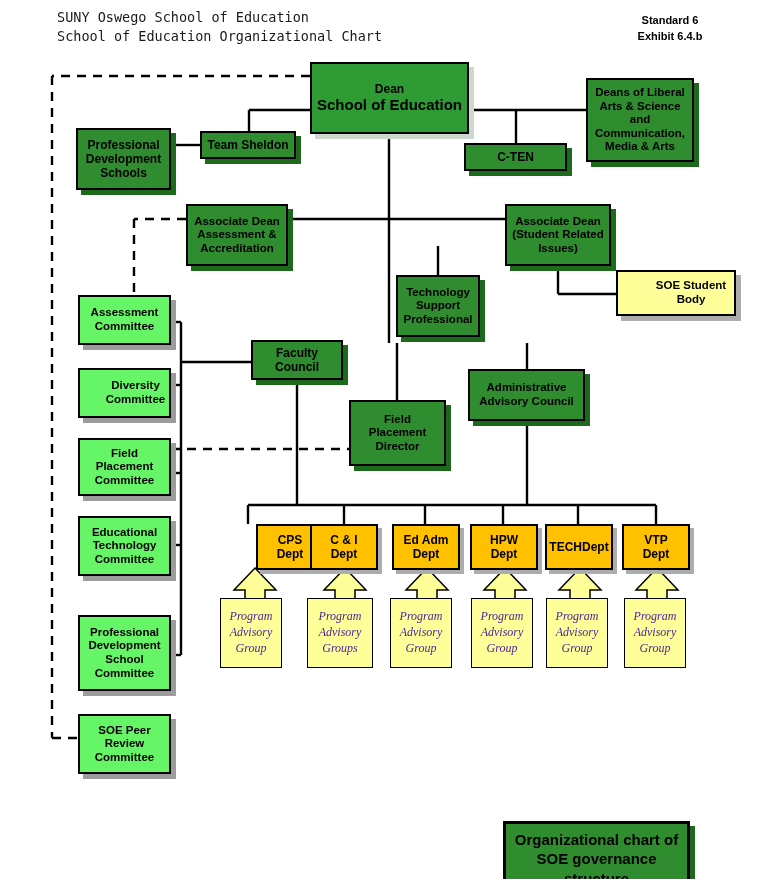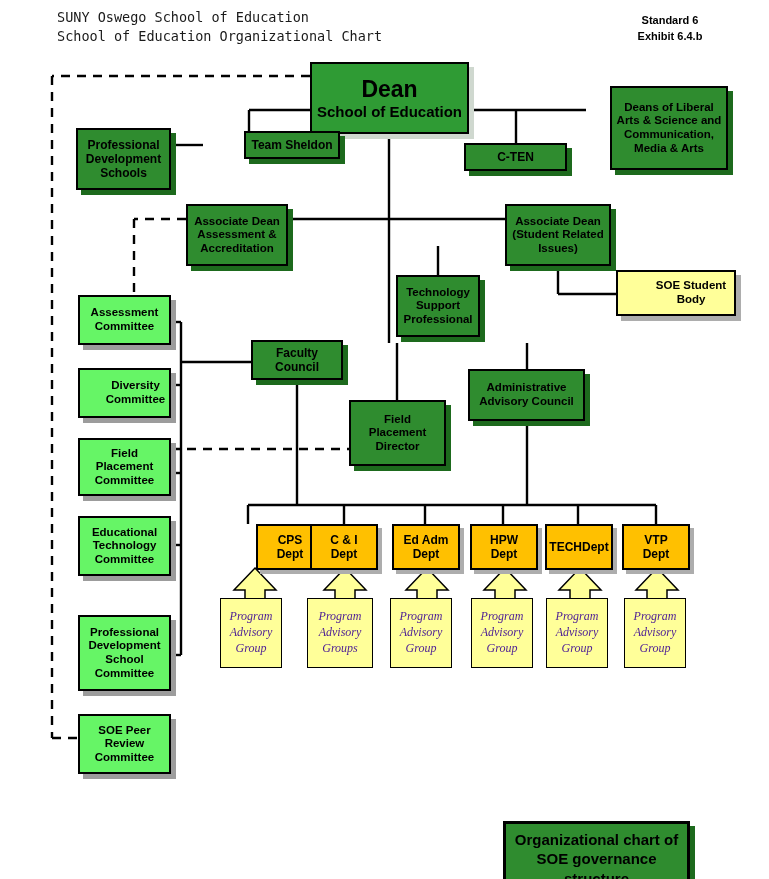--- a/index.html
+++ b/index.html
@@ -53,21 +53,21 @@
   .node span{display:block;width:100%;}
 
   
   .green-dark{background:#2f8c2f;box-shadow:5px 5px 0 0 #1d6a1d;}
   .green-dean{background:#2f9b34;box-shadow:5px 5px 0 0 #cfd8cf;}
   .green-bright{background:#66f566;box-shadow:5px 5px 0 0 #9c9c9c;}
   .yellow{background:#ffff99;box-shadow:5px 5px 0 0 #adadad;}
   .orange{background:#ffc000;box-shadow:4px 4px 0 0 #adadad;}
   .fs12{font-size:12px;}
   .fs11{font-size:11.5px;}
-  .dean-t1{font-size:23px;}
+  .dean-t1{font-size:12px;}
   .dean-t2{font-size:15px;}
 
   
   .pag{
     position:absolute;
     box-sizing:border-box;
     border:1.5px solid #000;
     background:#ffff99;
     font-family:"Liberation Serif","DejaVu Serif",serif;
     font-style:italic;
@@ -161,33 +161,33 @@
       <line x1="578" y1="505" x2="578" y2="524"></line>
       <line x1="656" y1="505" x2="656" y2="524"></line>
     </g>
   </svg>
 
   <div class="node green-dean" style="left:310px;top:62px;width:159px;height:72px;flex-direction:column;">
     <span class="dean-t1">Dean</span>
     <span class="dean-t2">School of Education</span>
   </div>
 
-  <div class="node green-dark fs12" style="left:200px;top:131px;width:96px;height:28px;margin-left:44px;">
+  <div class="node green-dark fs12" style="left:200px;top:131px;width:96px;height:28px;">
     <span>Team Sheldon</span>
   </div>
 
   <div class="node green-dark fs12" style="left:76px;top:128px;width:95px;height:62px;">
     <span>Professional Development Schools</span>
   </div>
 
   <div class="node green-dark fs12" style="left:464px;top:143px;width:103px;height:28px;">
     <span>C-TEN</span>
   </div>
 
-  <div class="node green-dark fs11" style="left:586px;top:86px;width:118px;height:84px;margin-left:24px;">
+  <div class="node green-dark fs11" style="left:586px;top:78px;width:108px;height:84px;">
     <span>Deans of Liberal Arts &amp; Science and Communication, Media &amp; Arts</span>
   </div>
 
   <div class="node green-dark fs11" style="left:505px;top:204px;width:106px;height:62px;">
     <span>Associate Dean (Student Related Issues)</span>
   </div>
 
   <div class="node green-dark fs11" style="left:186px;top:204px;width:102px;height:62px;">
     <span>Associate Dean Assessment &amp; Accreditation</span>
   </div>

